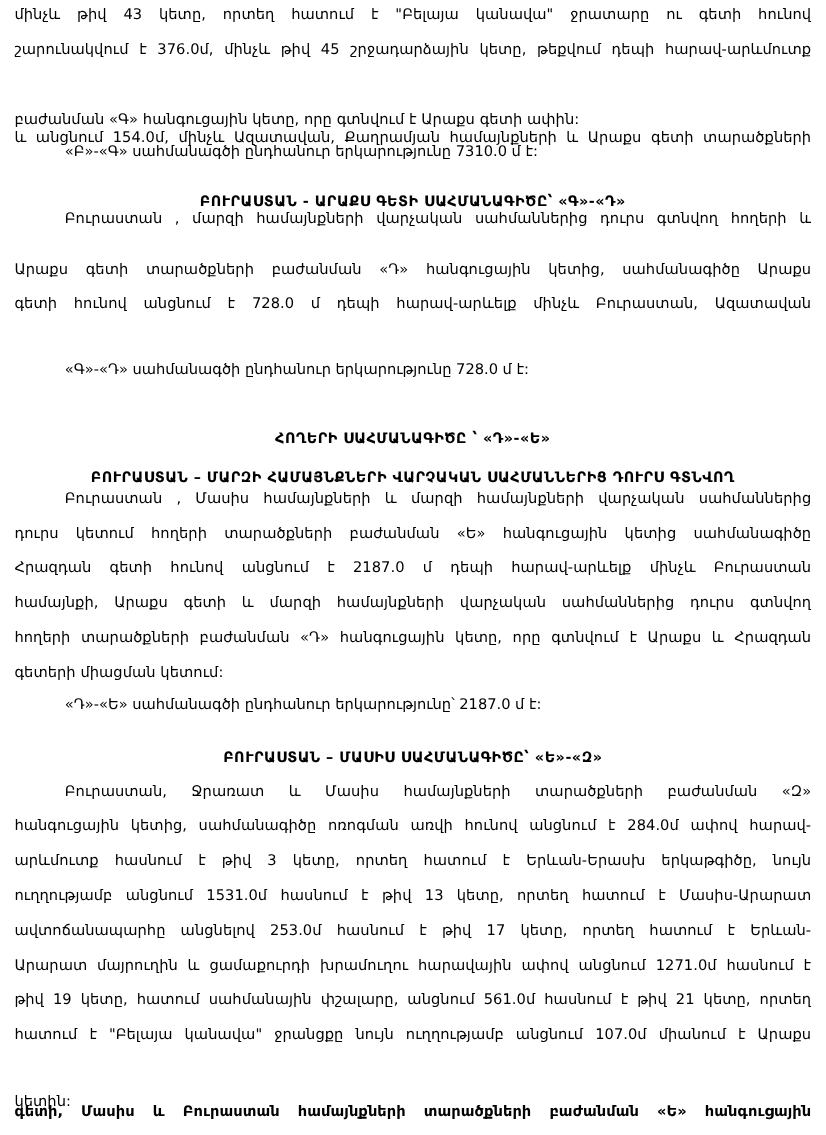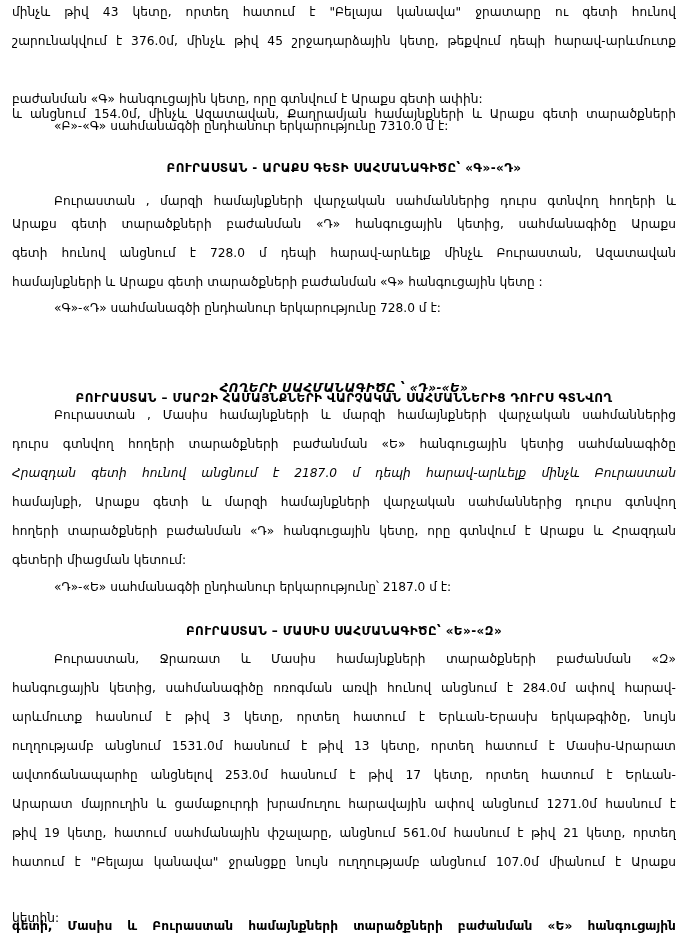--- a/index.html
+++ b/index.html
@@ -71,31 +71,30 @@
 
 <div class="page">
 
   <div class="line justify" style="top:4px;">մինչև թիվ 43 կետը, որտեղ հատում է   "Բելայա կանավա" ջրատարը ու գետի հունով</div>
   <div class="line justify" style="top:33px;">շարունակվում է 376.0մ, մինչև թիվ 45 շրջադարձային կետը, թեքվում դեպի հարավ-արևմուտք</div>
   <div class="line justify" style="top:62px;margin-top:44px;">և անցնում 154.0մ, մինչև Ազատավան, Քաղրամյան համայնքների և Արաքս գետի տարածքների</div>
   <div class="line" style="top:91px;">բաժանման «Գ» հանգուցային կետը, որը գտնվում է Արաքս գետի ափին:</div>
   <div class="total" style="top:118px;">«Բ»-«Գ» սահմանագծի ընդհանուր երկարությունը 7310.0 մ է:</div>
 
   <div class="heading" style="top:160px;">ԲՈՒՐԱՍՏԱՆ - ԱՐԱՔՍ ԳԵՏԻ ՍԱՀՄԱՆԱԳԻԾԸ՝ «Գ»-«Դ»</div>
-  <div class="line indent justify" style="top:193px;">Բուրաստան , մարզի համայնքների վարչական սահմաններից  դուրս գտնվող հողերի և</div>
+  <div class="line indent justify" style="top:174px;">Բուրաստան , մարզի համայնքների վարչական սահմաններից  դուրս գտնվող հողերի և</div>
   <div class="line justify" style="top:216px;">Արաքս գետի տարածքների բաժանման  «Դ» հանգուցային կետից,  սահմանագիծը Արաքս</div>
   <div class="line justify" style="top:245px;">գետի հունով անցնում է 728.0 մ դեպի հարավ-արևելք մինչև Բուրաստան, Ազատավան</div>
-  <div class="line" style="top:274px;">համայնքների և Արաքս գետի տարածքների բաժանման «Գ» հանգուցային կետը :</div>
   <div class="total" style="top:300px;text-align:right;">«Գ»-«Դ» սահմանագծի ընդհանուր երկարությունը 728.0 մ է:</div>
 
   <div class="heading" style="top:352px;margin-top:38px;">ԲՈՒՐԱՍՏԱՆ – ՄԱՐԶԻ ՀԱՄԱՅՆՔՆԵՐԻ ՎԱՐՉԱԿԱՆ ՍԱՀՄԱՆՆԵՐԻՑ ԴՈՒՐՍ ԳՏՆՎՈՂ</div>
-  <div class="heading" style="top:380px;font-style:italic;">ՀՈՂԵՐԻ ՍԱՀՄԱՆԱԳԻԾԸ ՝ «Դ»-«Ե»</div>
+  <div class="heading" style="top:357px;">ՀՈՂԵՐԻ ՍԱՀՄԱՆԱԳԻԾԸ ՝ «Դ»-«Ե»</div>
   <div class="line indent justify" style="top:407px;">Բուրաստան , Մասիս համայնքների և մարզի համայնքների վարչական սահմաններից</div>
-  <div class="line justify" style="top:436px;">դուրս գտնվող հողերի տարածքների բաժանման   «Ե» հանգուցային կետից սահմանագիծը</div>
-  <div class="line justify" style="top:465px;font-style:italic;">Հրազդան գետի հունով անցնում է 2187.0 մ դեպի հարավ-արևելք մինչև Բուրաստան</div>
+  <div class="line justify" style="top:436px;">դուրս կետում հողերի տարածքների բաժանման   «Ե» հանգուցային կետից սահմանագիծը</div>
+  <div class="line justify" style="top:465px;">Հրազդան գետի հունով անցնում է 2187.0 մ դեպի հարավ-արևելք մինչև Բուրաստան</div>
   <div class="line justify" style="top:494px;">համայնքի, Արաքս գետի և մարզի համայնքների վարչական սահմաններից  դուրս գտնվող</div>
   <div class="line" style="top:552px;">գետերի միացման կետում:</div>
   <div class="line justify" style="top:523px;">հողերի տարածքների բաժանման  «Դ» հանգուցային կետը, որը գտնվում է Արաքս և Հրազդան</div>
   <div class="total" style="top:579px;">«Դ»-«Ե» սահմանագծի ընդհանուր երկարությունը՝ 2187.0  մ է:</div>
 
   <div class="heading" style="top:623px;">ԲՈՒՐԱՍՏԱՆ – ՄԱՍԻՍ ՍԱՀՄԱՆԱԳԻԾԸ՝  «Ե»-«Զ»</div>
   <div class="line indent justify" style="top:651px;">Բուրաստան, Ջրառատ և Մասիս համայնքների տարածքների բաժանման «Զ»</div>
   <div class="line justify" style="top:680px;">հանգուցային կետից, սահմանագիծը ոռոգման առվի հունով անցնում է 284.0մ ափով հարավ-</div>
   <div class="line justify" style="top:709px;">արևմուտք հասնում է թիվ 3 կետը, որտեղ հատում է Երևան-Երասխ երկաթգիծը, նույն</div>
   <div class="line justify" style="top:738px;">ուղղությամբ անցնում 1531.0մ հասնում է թիվ 13 կետը, որտեղ հատում է Մասիս-Արարատ</div>

